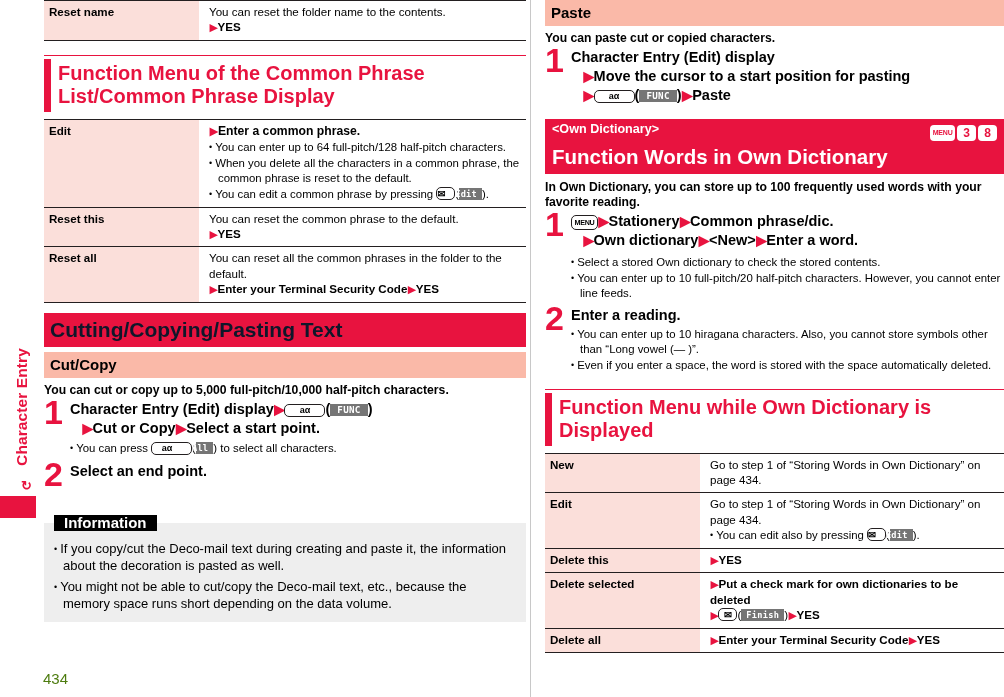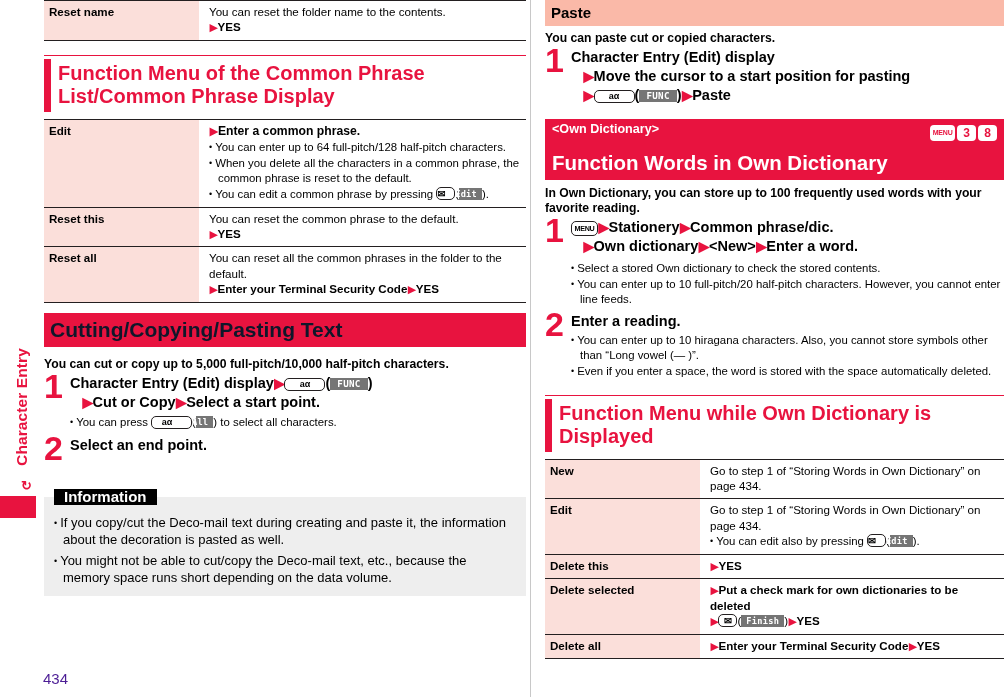--- a/index.html
+++ b/index.html
@@ -50,21 +50,21 @@
     position: absolute;
     left: 0; top: 196px;
     width: 36px; height: 22px;
     background: #e8133f;
   }
 
   .page-number {
     position: absolute;
     left: 43px; top: 670px;
     font-size: 15px;
-    color: #4c1d95;
+    color: #4d7c0f;
     font-family: "Liberation Sans", sans-serif;
   }
 
   
   .dtable {
     width: 100%;
     border-collapse: collapse;
     table-layout: fixed;
   }
   .dtable td {
@@ -121,21 +121,21 @@
   .h-chapter-ownd {
     background: #e8133f;
     color: #fff;
     padding: 4px 0 6px 7px;
     position: relative;
   }
   .h-chapter-ownd .sub {
     font-size: 12.6px;
     font-weight: bold;
     line-height: 1.1;
-    margin-bottom: 16px;
+    margin-bottom: 10px;
   }
   .h-chapter-ownd .main {
     font-size: 20.5px;
     font-weight: bold;
     line-height: 1.05;
   }
   .keybadges {
     position: absolute;
     right: 7px; top: 6px;
     display: flex; gap: 2px;
@@ -345,20 +345,21 @@
       </tr>
     </tbody>
       </table>
 
     <div class="spacer10"></div>
 
     <div class="h-chapter">Cutting/Copying/Pasting Text</div>
 
     <div style="height:5px"></div>
 
+    <div class="h-sub">Cut/Copy</div>
 
     <div class="lead">You can cut or copy up to 5,000 full-pitch/10,000 half-pitch characters.</div>
 
     <div class="step">
       <div class="num">1</div>
       <div class="title"><span>Character Entry (Edit) display</span><span class="arr"></span><span class="keyico ialpha">аα</span>(<span class="softkey">FUNC</span>)</div>
       <div class="title step-line2"><span class="arr"></span><span>Cut or Copy</span><span class="arr"></span><span>Select a start point.</span></div>
       <div class="bul" style="margin-top:4px"><span>You can press</span>
         <span class="keyico ialpha">аα</span>(<span class="softkey sm">All</span><span>) to select all characters.</span></div>
     </div>

